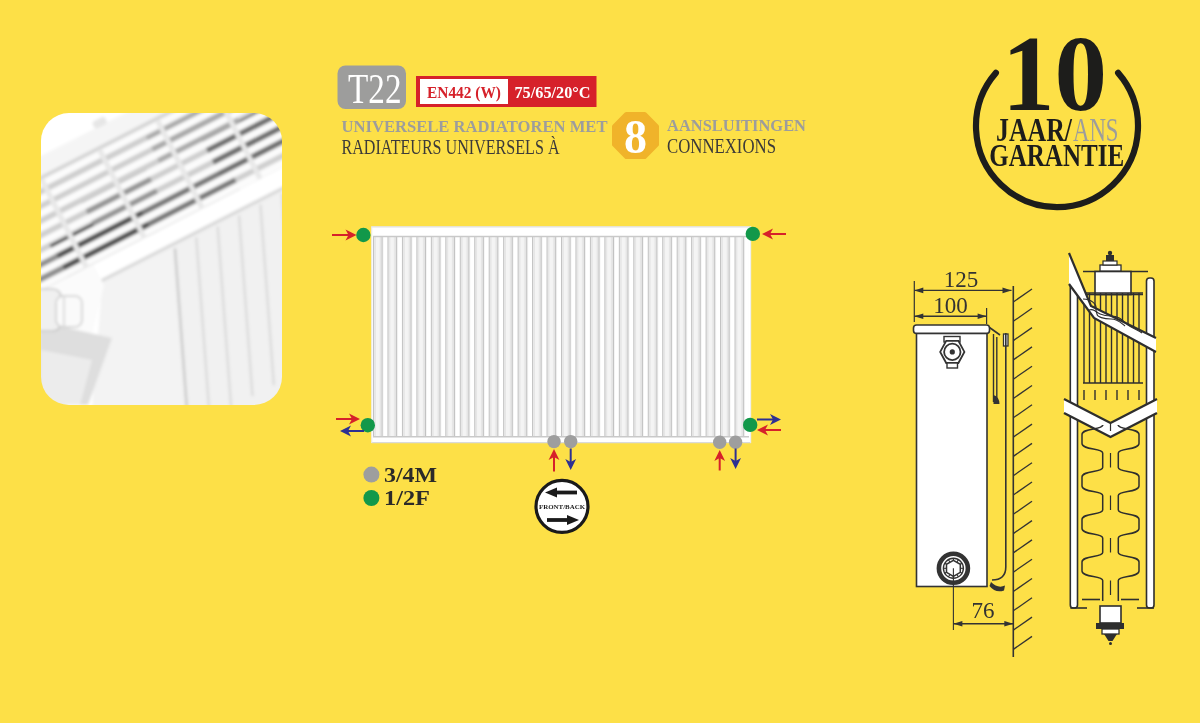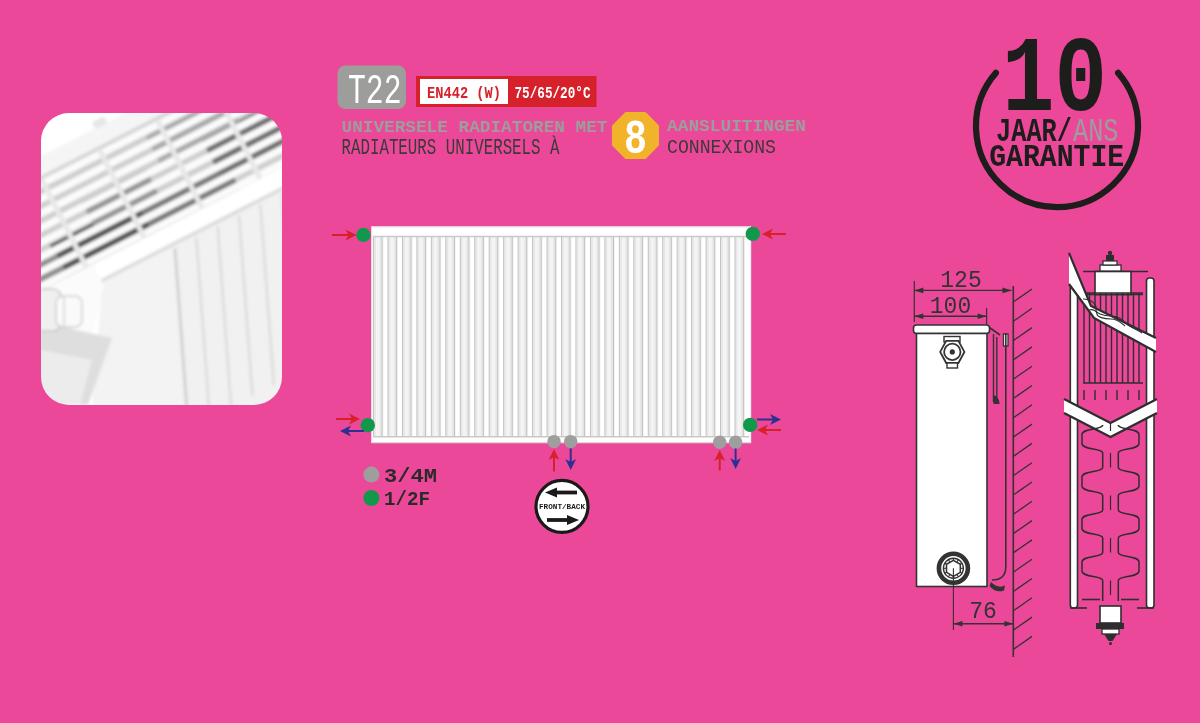--- a/index.html
+++ b/index.html
@@ -1,16 +1,16 @@
 <!DOCTYPE html>
 <html><head>
 <meta charset="utf-8">
 <style>
 html,body{margin:0;padding:0;background:#fff}
-#page{position:relative;width:1200px;height:723px;background:#ec4899;overflow:hidden;font-family:Liberation Mono, monospace}
+#page{position:relative;width:1200px;height:723px;background:#fde047;overflow:hidden;font-family:Liberation Serif, serif}
 svg{display:block}
 </style>
 </head>
 <body>
 <div id="page">
 <svg width="1200" height="723" viewBox="0 0 1200 723">
 <defs>
 <pattern id="fins" x="373" y="0" width="14.46" height="10" patternUnits="userSpaceOnUse">
   <rect x="0" y="0" width="14.46" height="10" fill="#ffffff"></rect>
   <rect x="0" y="0" width="1.2" height="10" fill="#c2c2c2"></rect>

